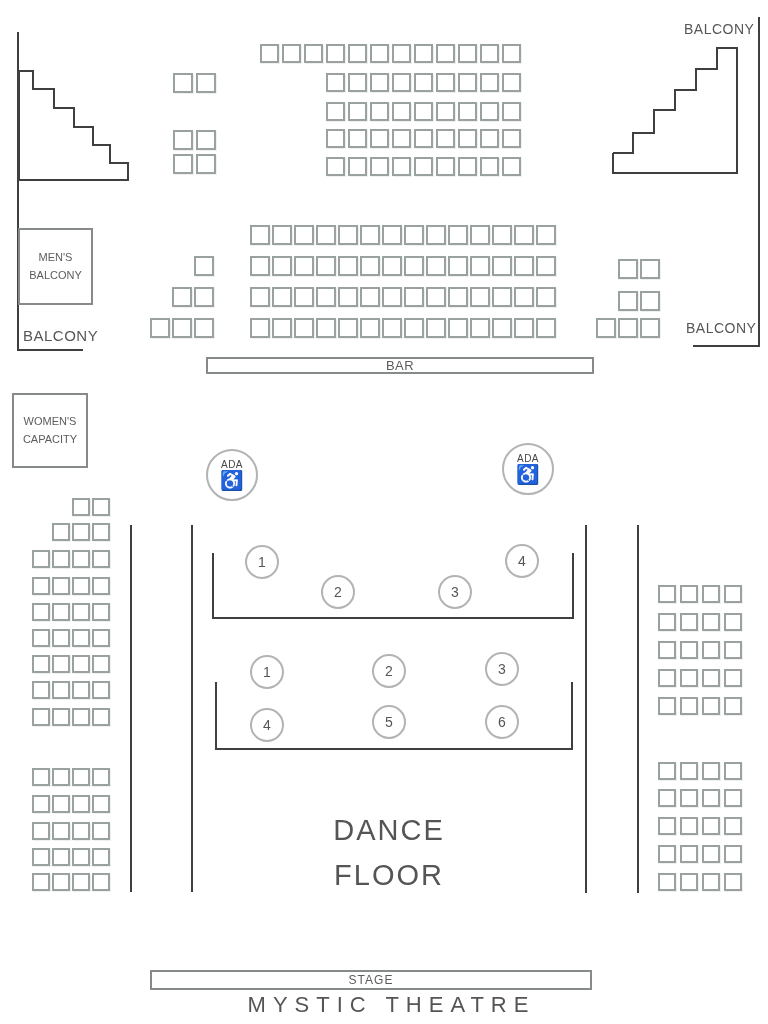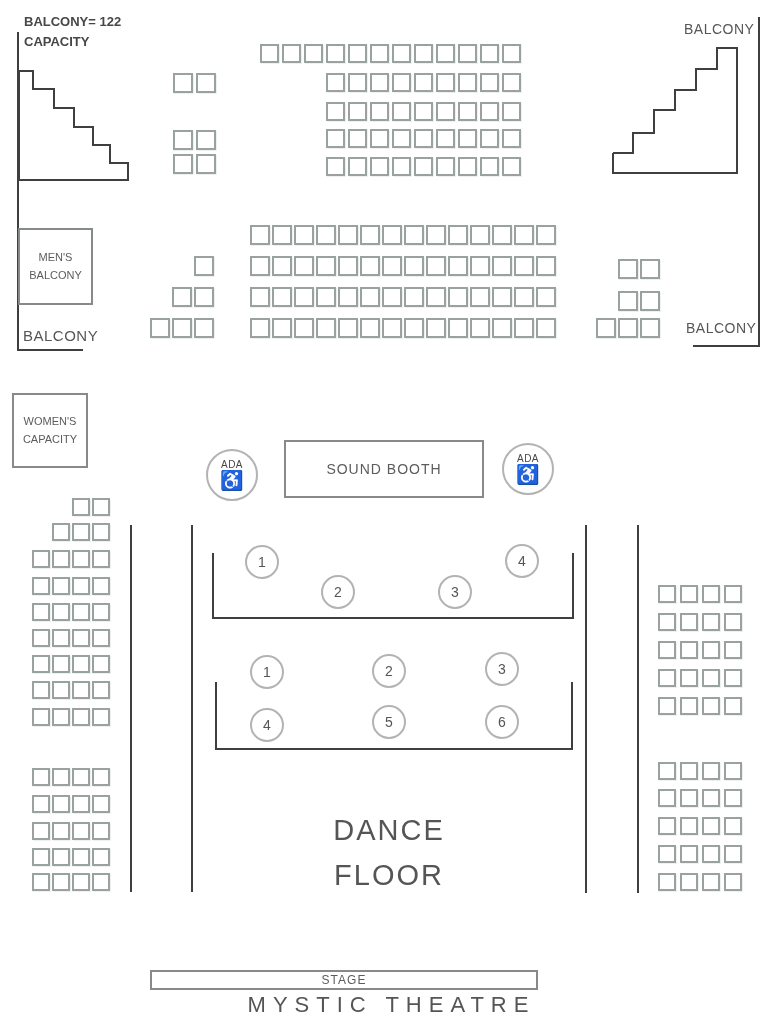--- a/index.html
+++ b/index.html
@@ -42,32 +42,30 @@
       <polyline points="131,525 131,892" fill="none" stroke="#3f3f3f" stroke-width="2"></polyline>
       <polyline points="192,525 192,892" fill="none" stroke="#3f3f3f" stroke-width="2"></polyline>
       <polyline points="586,525 586,893" fill="none" stroke="#3f3f3f" stroke-width="2"></polyline>
       <polyline points="638,525 638,893" fill="none" stroke="#3f3f3f" stroke-width="2"></polyline>
       <polyline points="19,71 33,71 33,89 54,89 54,108 74,108 74,127 93,127 93,145 110,145 110,163 128,163 128,180 19,180 19,71" fill="none" stroke="#3f3f3f" stroke-width="2"></polyline>
       <polyline points="613,153 633,153 633,133 654,133 654,110 675,110 675,90 696,90 696,69 717,69 717,48 737,48 737,173 613,173 613,153" fill="none" stroke="#3f3f3f" stroke-width="2"></polyline>
       <polyline points="213,553 213,618 573,618 573,553" fill="none" stroke="#3f3f3f" stroke-width="2"></polyline>
       <polyline points="216,682 216,749 572,749 572,682" fill="none" stroke="#3f3f3f" stroke-width="2"></polyline>
     </svg>
 
-  <div class="t bold" style="left:24px;top:12px;font-size:13px;line-height:1.55;">BALCONY= 122
-CAPACITY</div>
   <div class="t" style="left:684px;top:21px;font-size:14px;letter-spacing:0.5px;">BALCONY</div>
   <div class="t" style="left:23px;top:327px;font-size:15px;letter-spacing:0.5px;">BALCONY</div>
   <div class="t" style="left:686px;top:320px;font-size:14px;letter-spacing:0.5px;">BALCONY</div>
 
   <div class="box" style="left:18px;top:228px;width:75px;height:77px;font-size:11px;line-height:1.6;">MEN'S
 BALCONY</div>
   <div class="box" style="left:12px;top:393px;width:76px;height:75px;font-size:11px;line-height:1.6;">WOMEN'S
 CAPACITY</div>
-  <div class="box" style="left:284px;top:440px;width:200px;height:58px;font-size:14px;letter-spacing:1px;">SOUND BOOTH</div>
-  <div class="box" style="left:150px;top:970px;width:388px;height:20px;font-size:12px;letter-spacing:1px;">STAGE</div>
+  <div class="box" style="left:206px;top:357px;width:388px;height:17px;font-size:13px;letter-spacing:0.5px;">BAR</div>
+  <div class="box" style="left:150px;top:970px;width:442px;height:20px;font-size:12px;letter-spacing:1px;">STAGE</div>
 
   <div class="circle ada" style="left:206px;top:449px;width:52px;height:52px;">
     <span class="ada-label">ADA</span>
     <span class="ada-icon">♿</span>
   </div>
   <div class="circle ada" style="left:502px;top:443px;width:52px;height:52px;">
     <span class="ada-label">ADA</span>
     <span class="ada-icon">♿</span>
   </div>
 

